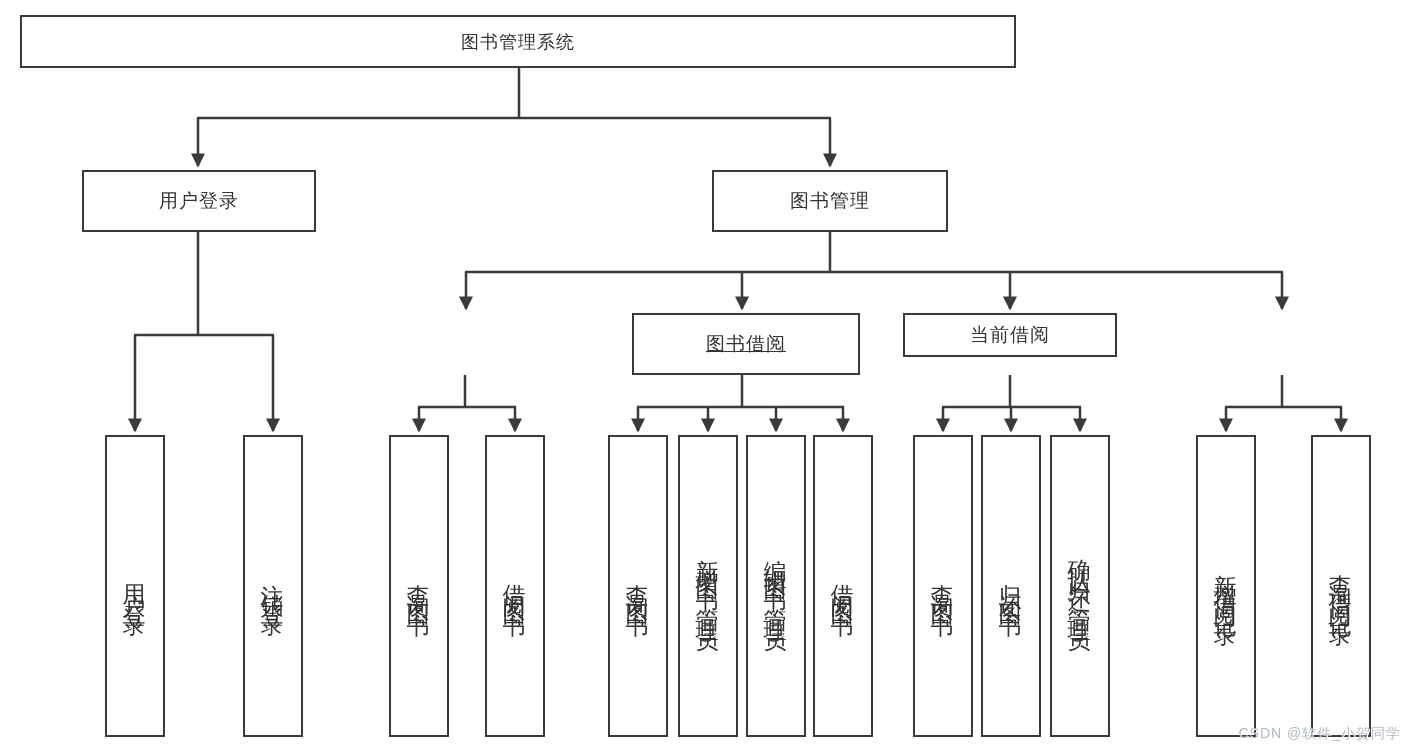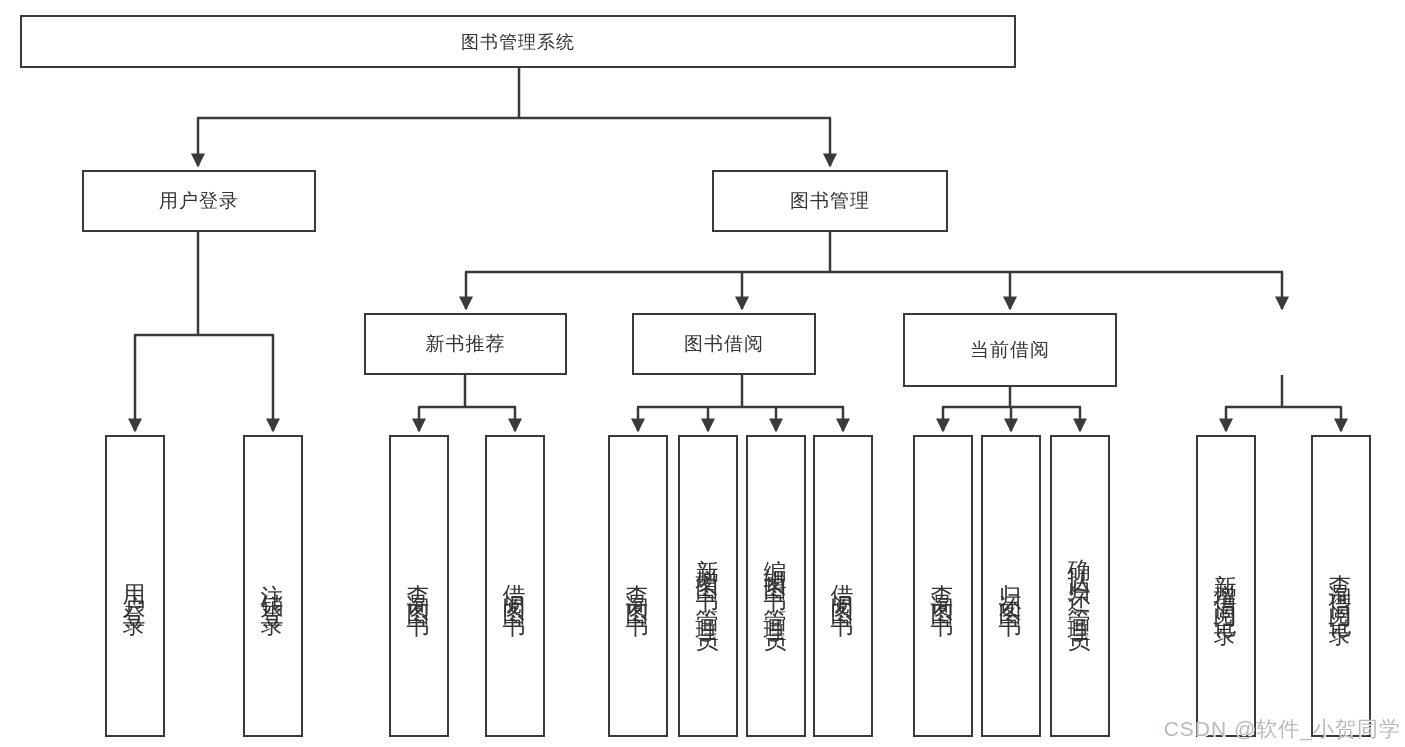--- a/index.html
+++ b/index.html
@@ -59,21 +59,21 @@
     text-orientation: mixed;
     font-size: 23px;
     letter-spacing: 10px;
     white-space: nowrap;
     color: var(--text-color);
   }
   .watermark {
     position: absolute;
     right: 4px;
     bottom: 4px;
-    font-size: 21px;
+    font-size: 14px;
     color: var(--watermark-color);
     text-shadow: 1px 1px 0 #ffffff;
     z-index: 5;
     letter-spacing: 1px;
   }
 </style>
 </head>
 <body>
 
 <div class="canvas">
@@ -137,27 +137,24 @@
     <span>图书管理系统</span>
   </div>
 
   <div class="node" style="left:82px; top:170px; width:234px; height:62px;">
     <span>用户登录</span>
   </div>
   <div class="node" style="left:712px; top:170px; width:236px; height:62px;align-items:center;">
     <span>图书管理</span>
   </div>
 
-  <div class="node" style="left:364px; top:313px; width:203px; height:62px;">
-    <span>新书推荐</span>
-  </div>
-  <div class="node" style="left:632px; top:313px; width:184px; height:62px;">
+  <div class="node" style="left:632px; top:313px; width:228px; height:62px;text-decoration:underline;">
     <span>图书借阅</span>
   </div>
-  <div class="node" style="left:903px; top:313px; width:214px; height:74px;">
+  <div class="node" style="left:903px; top:313px; width:214px; height:44px;">
     <span>当前借阅</span>
   </div>
 
   <div class="leaf" style="left:105px; top:435px;">
     <span class="vtext">用户登录</span>
   </div>
   <div class="leaf" style="left:243px; top:435px;">
     <span class="vtext">注销登录</span>
   </div>
 

